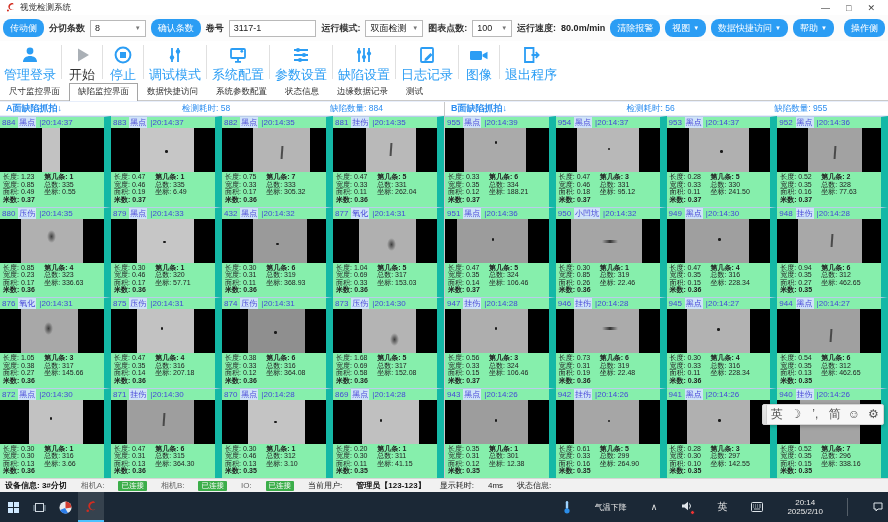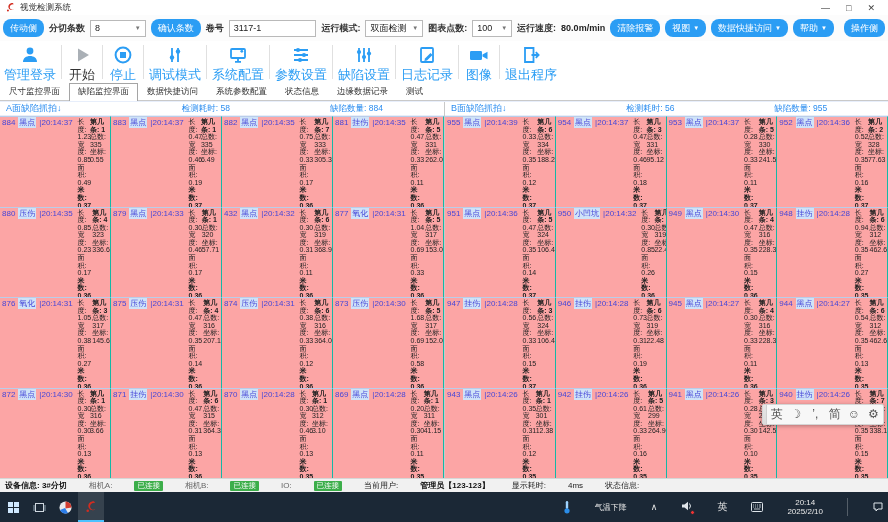--- a/index.html
+++ b/index.html
@@ -37,40 +37,40 @@
   .maintabs,.subtabs{height:16px;flex:0 0 auto;display:flex;align-items:flex-end;border-bottom:1px solid #c9c9c9;background:#fff}
   .subtabs{padding-left:26px}
   .tab{padding:2px 8px 2px;font-size:8.5px;color:#333;border:1px solid transparent;border-bottom:none;white-space:nowrap;cursor:pointer}
   .tab.active{background:#fff;border-color:#a5a5a5;position:relative;top:1px;padding-bottom:3px}
 
   
   .panels{flex:1;display:flex;border-top:1px solid #e7eefb;min-height:0}
   .panel{width:50%;display:flex;flex-direction:column;min-height:0}
   .panel+.panel{border-left:1px solid #c9c9c9}
   .panel-head{height:14px;flex:0 0 auto;display:flex;align-items:center;padding:0 6px;border-bottom:1px solid #e8eef8}
-  .p-title{color:#2b8df0;font-weight:400;font-size:9px;white-space:nowrap}
+  .p-title{color:#2b8df0;font-weight:700;font-size:9px;white-space:nowrap}
   .p-kv{color:#2b8df0;font-size:8.5px;white-space:nowrap}
   .grid{flex:1;display:grid;grid-template-columns:repeat(4,1fr);grid-template-rows:repeat(4,1fr);min-height:0}
-  .cell{border-right:1px solid #14b8a6;border-top:1px solid #b9cdea;display:flex;flex-direction:row;overflow:hidden;min-height:0;cursor:pointer;background:#fca5a5}
+  .cell{border-right:7px solid #14b8a6;border-top:1px solid #b9cdea;display:flex;flex-direction:column;overflow:hidden;min-height:0;cursor:pointer;background:#86efac}
   .chead{height:11px;flex:0 0 auto;display:flex;align-items:center;gap:3px;padding:0 2px;font-size:8px;color:#4646d8;white-space:nowrap;overflow:hidden}
   .ctype{background:#cfe3f8;padding:0 1px}
   .cimg{height:44px;flex:0 0 auto;background:#000;position:relative;overflow:hidden}
   .strip{position:absolute;top:0;bottom:0}
   .mk{position:absolute}
   .mk.dot{width:2.5px;height:2.5px;border-radius:50%;background:#1a1a1a}
   .mk.vline{width:1.5px;height:13px;background:#3a3a3a;opacity:.85;transform:rotate(4deg)}
   .mk.blob{width:9px;height:13px;background:radial-gradient(ellipse at center,rgba(35,35,35,.8),rgba(35,35,35,0) 70%)}
   .mk.hline{width:16px;height:3px;background:linear-gradient(to right,transparent,#333,transparent)}
   .cinfo{flex:1;display:flex;padding:1px 3px 0;font-size:7px;line-height:7.6px;color:#222;min-height:0}
   .cil{width:42%}
   .cir{width:58%}
   .bold{font-weight:700}
 
   
-  .statusbar{height:14px;flex:0 0 auto;background:#f1f1f1;border-top:1px solid #d6d6d6;display:flex;align-items:center;gap:22px;padding:0 5px;font-size:8px;white-space:nowrap}
+  .statusbar{height:14px;flex:0 0 auto;background:#f1f1f1;border-top:1px solid #d6d6d6;display:flex;align-items:center;gap:14px;padding:0 5px;font-size:8px;white-space:nowrap}
   .sb-b{font-weight:700;color:#111}
   .sb-g{color:#666}
   .badge{background:#3cae4a;color:#fff;padding:0 3px;border-radius:1px;font-size:7.5px;height:10px;line-height:10px}
 
   
   .taskbar{height:30px;flex:0 0 auto;background:#1b2836;display:flex;align-items:center;color:#e8e8e8}
   .tk-ico{width:26px;height:30px;display:flex;align-items:center;justify-content:center;cursor:pointer}
   .tk-ico.active{background:rgba(255,255,255,.12);box-shadow:inset 0 -2px 0 #4cc2ff}
   .winlogo{display:grid;grid-template-columns:5px 5px;grid-template-rows:5px 5px;gap:1px}
   .winlogo i{background:#cfe8ff}

